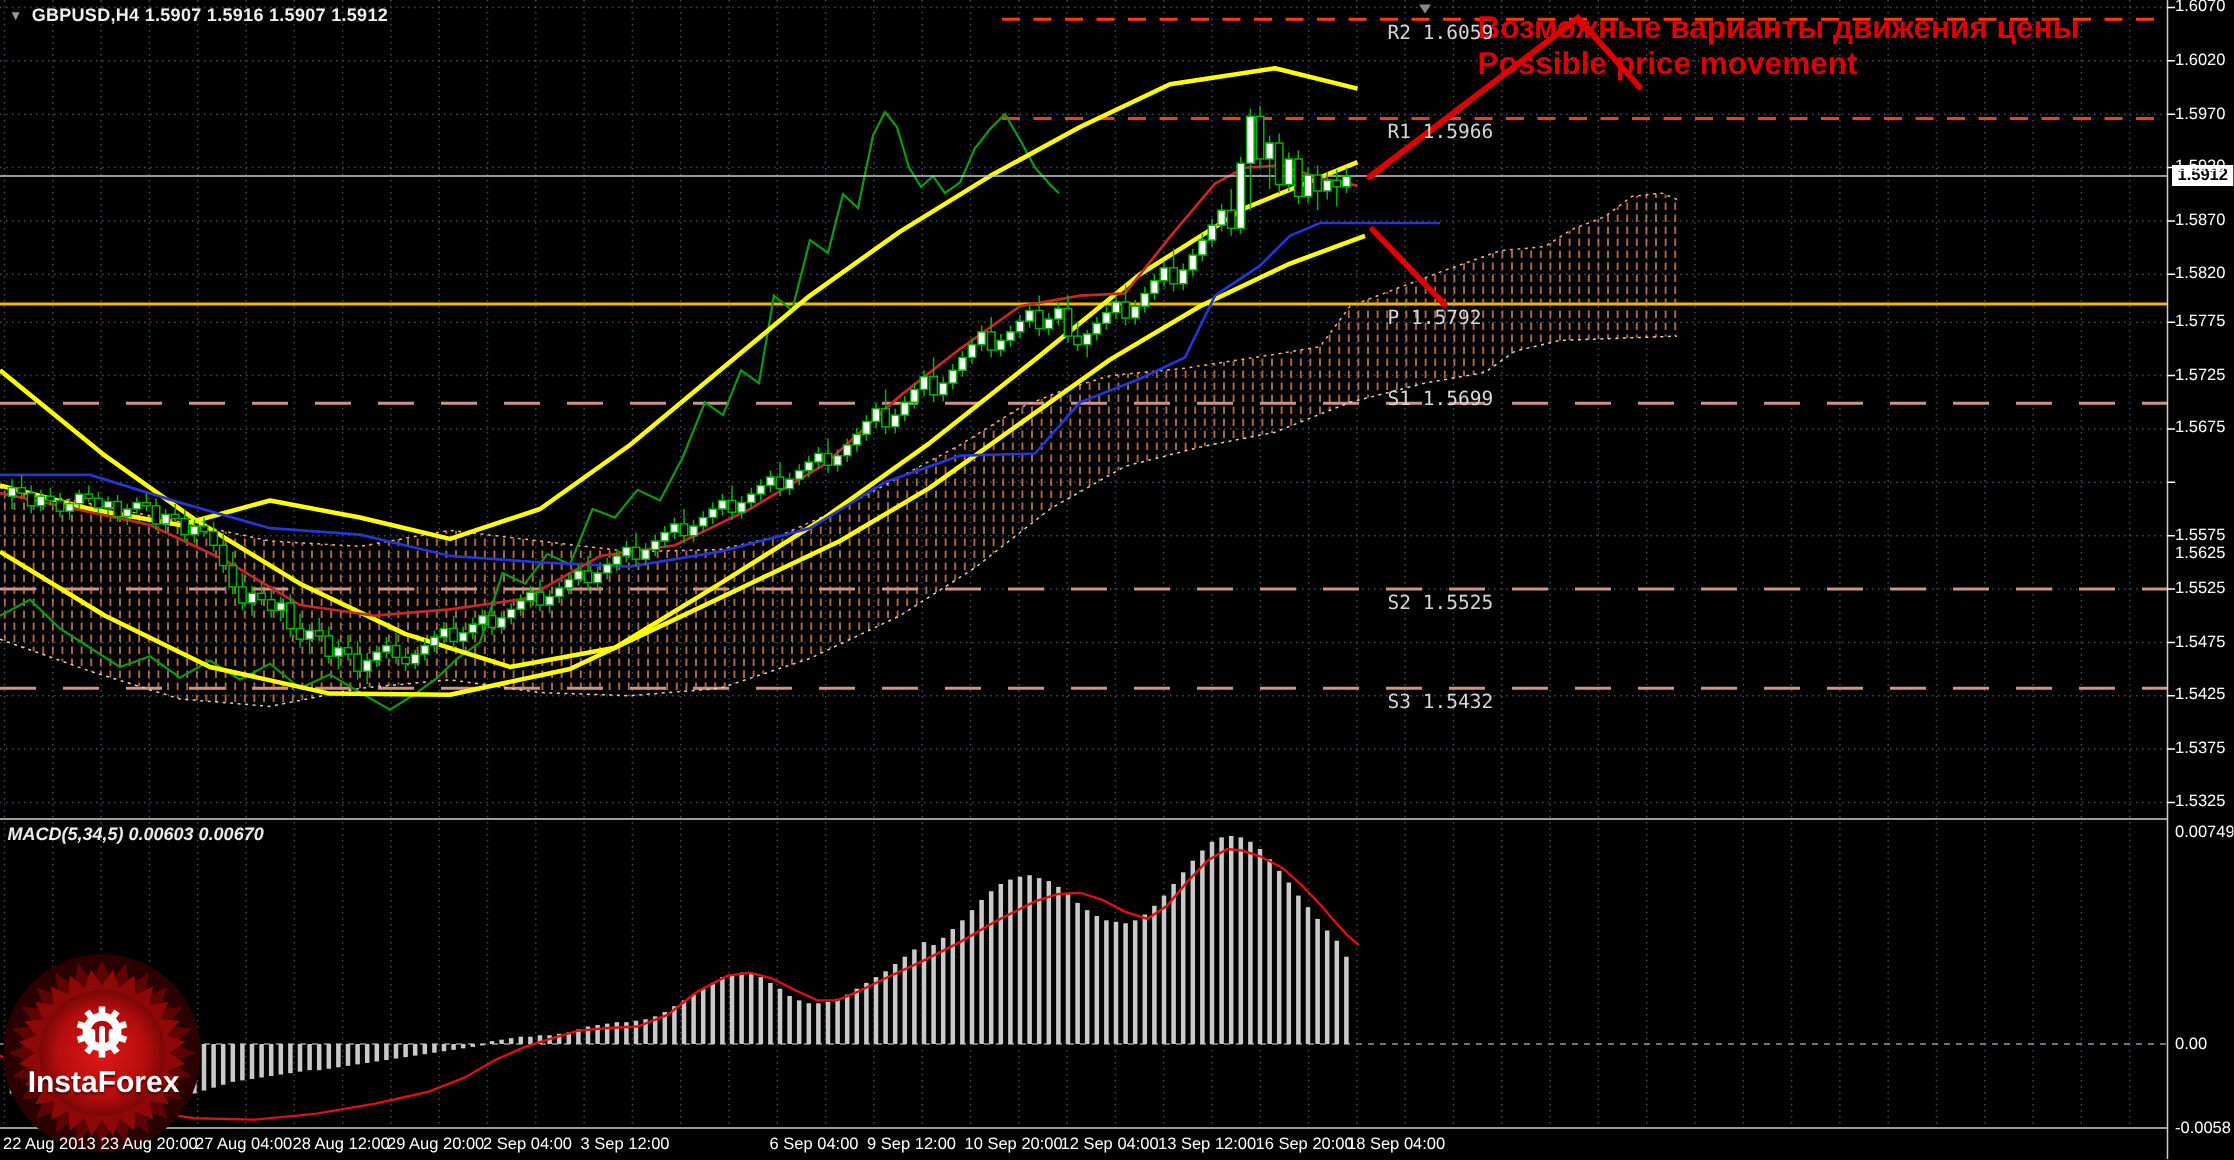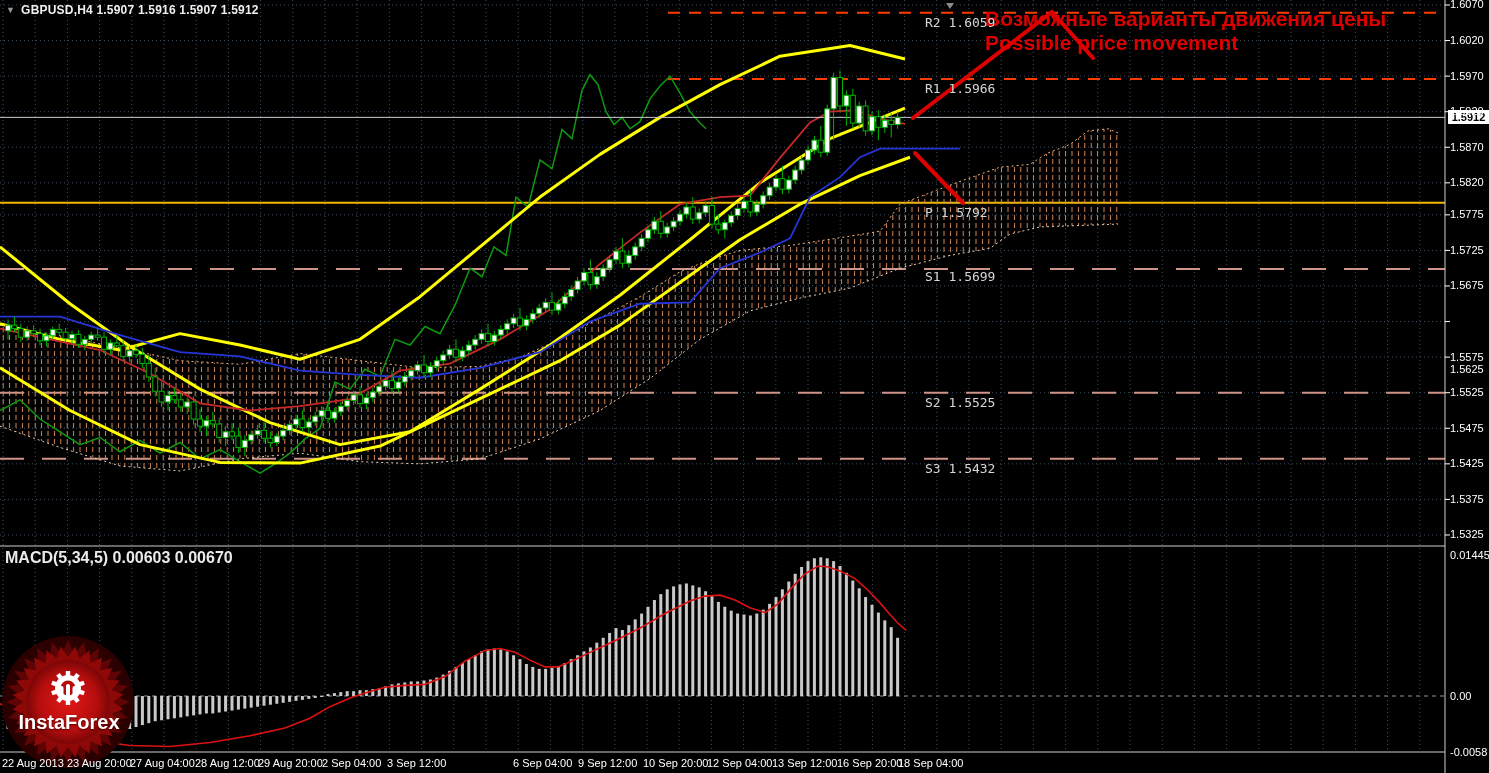--- a/index.html
+++ b/index.html
@@ -2,21 +2,21 @@
 <html><head>
 <meta charset="utf-8">
 <style>
   html,body{margin:0;padding:0;background:#000;width:1489px;height:773px;overflow:hidden;
     font-family:"Liberation Sans",sans-serif;}
   #stage{position:relative;width:1489px;height:773px;background:#000;}
   #chart-svg{position:absolute;left:0;top:0;}
   .abs{position:absolute;}
   #symbol-line{left:6px;top:3px;color:#efefef;font-size:12px;font-weight:600;letter-spacing:.2px;}
   #symbol-arrow{color:#9a9a9a;font-size:9px;margin-right:6px;vertical-align:1px;}
-  #macd-line{left:5px;top:549px;color:#eaeaea;font-size:16px;font-weight:600;}
+  #macd-line{left:5px;top:549px;color:#eaeaea;font-size:12px;font-weight:600;font-style:italic;}
   #annotation-title{left:985px;top:7px;width:410px;color:#dd0000;
      font-size:21px;line-height:24px;font-weight:600;}
   .pivot-label{position:absolute;left:925px;color:#d6d6d6;font-size:13px;font-weight:400;
      font-family:"DejaVu Sans Mono",monospace;letter-spacing:0;white-space:pre;}
   .price-label{position:absolute;left:1450px;color:#fff;font-size:11px;white-space:nowrap;}
   .time-label{position:absolute;top:757px;color:#fff;font-size:11px;white-space:nowrap;}
   #price-box{position:absolute;left:1448px;width:41px;height:14px;background:#fff;color:#000;
      font-size:11px;font-weight:600;text-align:center;line-height:14px;}
   #logo-text{left:10px;top:711px;width:118px;text-align:center;color:#fff;font-size:20px;
      font-weight:700;text-shadow:0 1px 2px #400;}
@@ -679,37 +679,37 @@
     <div class="price-label" style="top: 208.343px; text-align: right;">1.5775</div>
     <div class="price-label" style="top: 243.913px;">1.5725</div>
     <div class="price-label" style="top: 279.483px;">1.5675</div>
     <div class="price-label" style="top: 315.053px; margin-top: 48px;">1.5625</div>
     <div class="price-label" style="top: 350.623px;">1.5575</div>
     <div class="price-label" style="top: 386.193px;">1.5525</div>
     <div class="price-label" style="top: 421.763px;">1.5475</div>
     <div class="price-label" style="top: 457.333px;">1.5425</div>
     <div class="price-label" style="top: 492.903px; text-align: center;">1.5375</div>
     <div class="price-label" style="top: 528.473px;">1.5325</div>
-    <div class="price-label" style="top: 549.335px;">0.01445</div>
+    <div class="price-label" style="top: 549.335px;">0.00749</div>
     <div class="price-label" style="top: 689.5px;">0.00</div>
     <div class="price-label" style="top: 745.76px;">-0.0058</div>
     <div class="time-label" style="left: 2px;">22 Aug 2013</div>
     <div class="time-label" style="left: 67px;">23 Aug 20:00</div>
     <div class="time-label" style="left: 130px;">27 Aug 04:00</div>
     <div class="time-label" style="left: 195px;">28 Aug 12:00</div>
     <div class="time-label" style="left: 258px;">29 Aug 20:00</div>
     <div class="time-label" style="left: 322px;">2 Sep 04:00</div>
     <div class="time-label" style="left: 387px;">3 Sep 12:00</div>
     <div class="time-label" style="left: 450px; margin-top: 25px;">4 Sep 20:00</div>
     <div class="time-label" style="left: 513px;">6 Sep 04:00</div>
     <div class="time-label" style="left: 578px;">9 Sep 12:00</div>
     <div class="time-label" style="left: 643px;">10 Sep 20:00</div>
     <div class="time-label" style="left: 707px;">12 Sep 04:00</div>
     <div class="time-label" style="left: 772px;">13 Sep 12:00</div>
     <div class="time-label" style="left: 837px;">16 Sep 20:00</div>
     <div class="time-label" style="left: 898px;">18 Sep 04:00</div>
     <div class="pivot-label" style="top: 14.8052px;">R2 1.6059</div>
     <div class="pivot-label" style="top: 80.9654px;">R1 1.5966</div>
     <div class="pivot-label" style="top: 204.749px;">P 1.5792</div>
-    <div class="pivot-label" style="top: 269px;">S1 1.5699</div>
+    <div class="pivot-label" style="top: 259px;">S1 1.5699</div>
     <div class="pivot-label" style="top: 394.693px;">S2 1.5525</div>
     <div class="pivot-label" style="top: 460.853px;">S3 1.5432</div>
 </div>
 
 </body></html>

